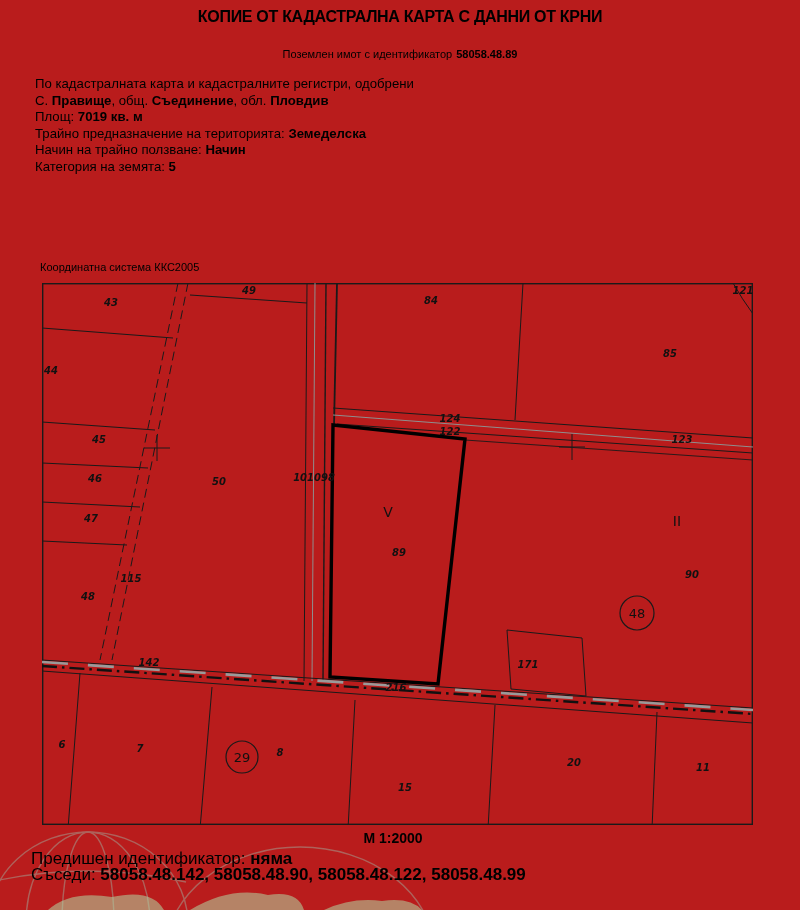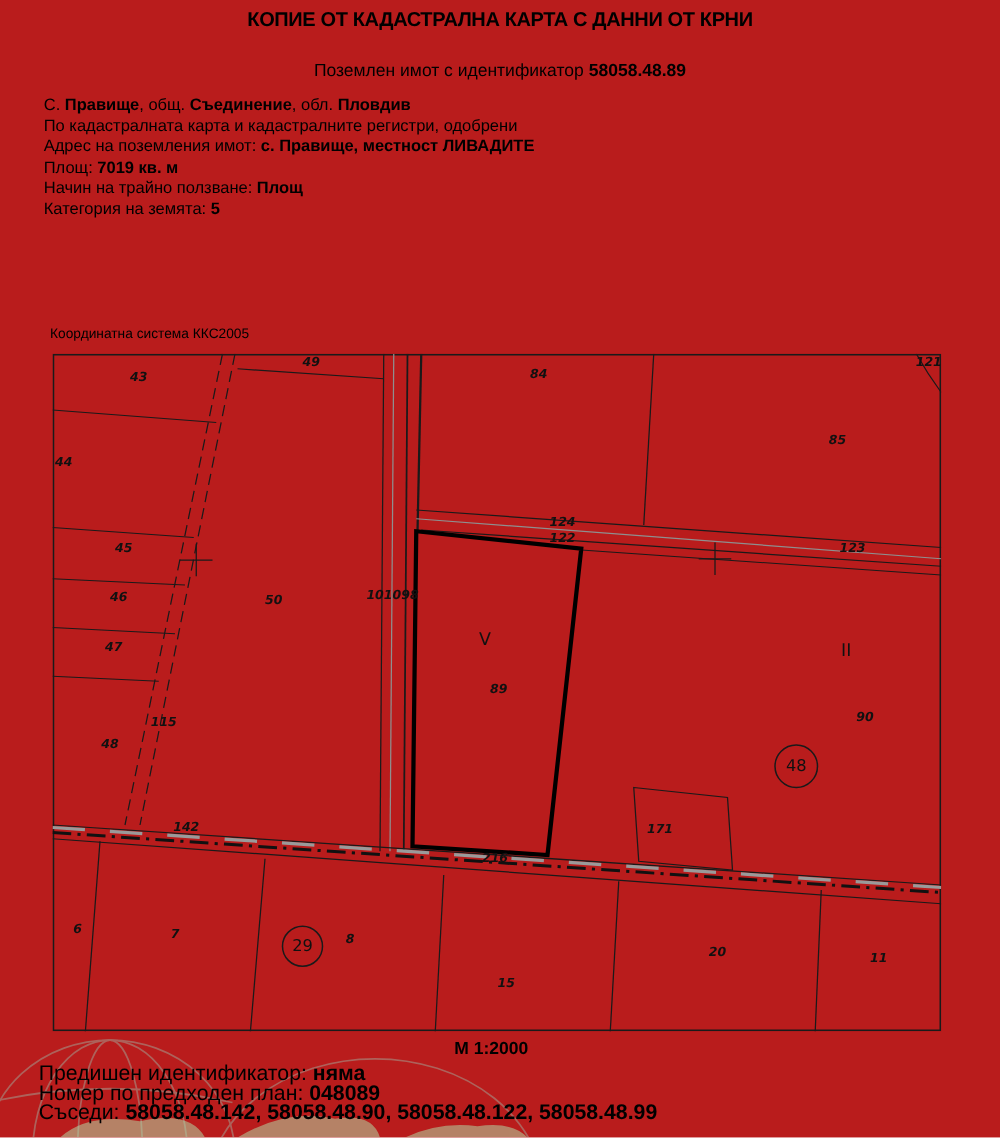--- a/index.html
+++ b/index.html
@@ -1,20 +1,20 @@
 <!DOCTYPE html>
 <html><head>
 <meta charset="utf-8">
 <style>
   html,body{margin:0;padding:0;background:#ffffff;}
   body{width:800px;height:910px;position:relative;font-family:"Liberation Sans",sans-serif;color:#000;}
   .page{position:relative;width:800px;height:910px;overflow:hidden;background:#b91c1c;}
   .doc-title{position:absolute;top:8px;left:0;width:100%;text-align:center;
              font-size:16px;font-weight:bold;letter-spacing:-0.3px;}
-  .doc-subtitle{position:absolute;top:48px;left:0;width:100%;text-align:center;font-size:14px;}
+  .doc-subtitle{position:absolute;top:48px;left:0;width:100%;text-align:center;font-size:11px;}
   .doc-subtitle b{margin-left:4px;}
   .info{position:absolute;top:76px;left:35px;font-size:13.2px;line-height:16.5px;width:740px;}
   .b, b{font-weight:bold;}
   .coord-system{position:absolute;top:261px;left:40px;font-size:11px;}
   .map-wrap{position:absolute;left:42px;top:283px;width:711px;height:542px;}
   .scale{position:absolute;top:830px;left:-7px;width:800px;text-align:center;font-size:14px;font-weight:bold;}
   .footer{position:absolute;top:851px;left:31px;font-size:17px;line-height:15.6px;}
   .watermark{position:absolute;left:0;top:820px;pointer-events:none;}
   
   svg .ln{stroke:#1a1a1a;stroke-width:1;fill:none;}
@@ -33,25 +33,25 @@
 </head>
 <body>
 
 <div class="page">
 
   <div class="doc-title">КОПИЕ ОТ КАДАСТРАЛНА КАРТА С ДАННИ ОТ КРНИ</div>
 
   <div class="doc-subtitle"><span>Поземлен имот с  идентификатор</span><b>58058.48.89</b></div>
 
   <div class="info">
+    <div>По кадастралната карта и кадастралните регистри, одобрени</div>
     <div><span>С. </span><b>Правище</b><span>, общ. </span><b>Съединение</b><span>, обл. </span><b>Пловдив</b></div>
-    <div>По кадастралната карта и кадастралните регистри, одобрени</div>
-    <div><span>Адрес на поземления имот: </span><b>с. Правище, местност ЛИВАДИТЕ</b></div>
     <div><span>Площ: </span><b>7019 кв. м</b></div>
-    <div><span>Начин на трайно ползване: </span><b>Площ</b></div>
+    <div><span>Трайно предназначение на територията: </span><b>Земеделска</b></div>
+    <div><span>Начин на трайно ползване: </span><b>Начин</b></div>
     <div><span>Категория на земята: </span><b>5</b></div>
   </div>
 
   <div class="coord-system">Координатна система ККС2005</div>
 
   <svg class="watermark" width="460" height="90" viewBox="0 0 460 90">
     <g stroke="#9fb8a8" fill="none" stroke-width="1.4" opacity="0.45">
       <ellipse cx="88" cy="104" rx="100" ry="92"></ellipse>
       <ellipse cx="88" cy="104" rx="62" ry="92"></ellipse>
       <ellipse cx="88" cy="104" rx="26" ry="92"></ellipse>
@@ -164,17 +164,16 @@
           <circle cx="595" cy="330" r="17" class="label-circle"></circle>
           <text x="595" y="330" class="plabel circled">48</text>
         </g>
     </svg>
   </div>
 
   <div class="scale">М 1:2000</div>
 
   <div class="footer">
     <div><span>Предишен идентификатор: </span><b>няма</b></div>
-    <div><span>Номер по предходен план: </span><b>048089</b></div>
     <div><span>Съседи: </span><b>58058.48.142, 58058.48.90, 58058.48.122, 58058.48.99</b></div>
   </div>
 
 </div>
 
 </body></html>

